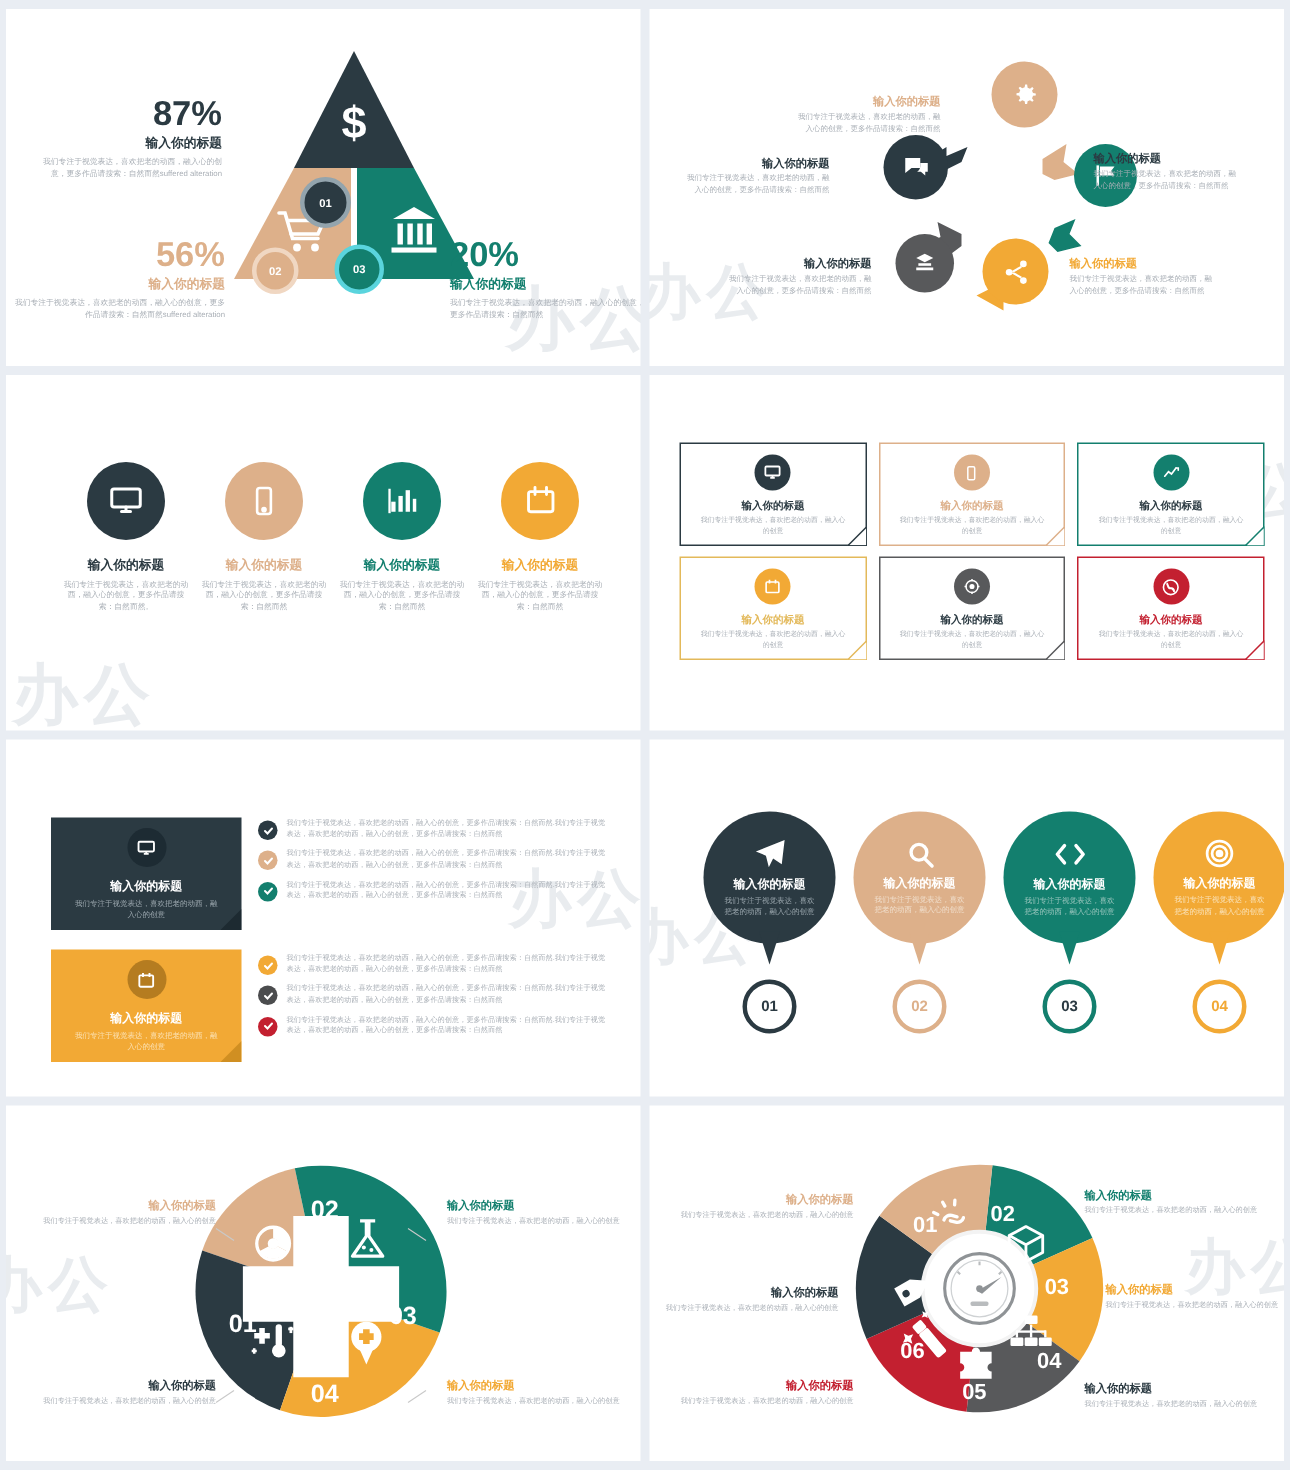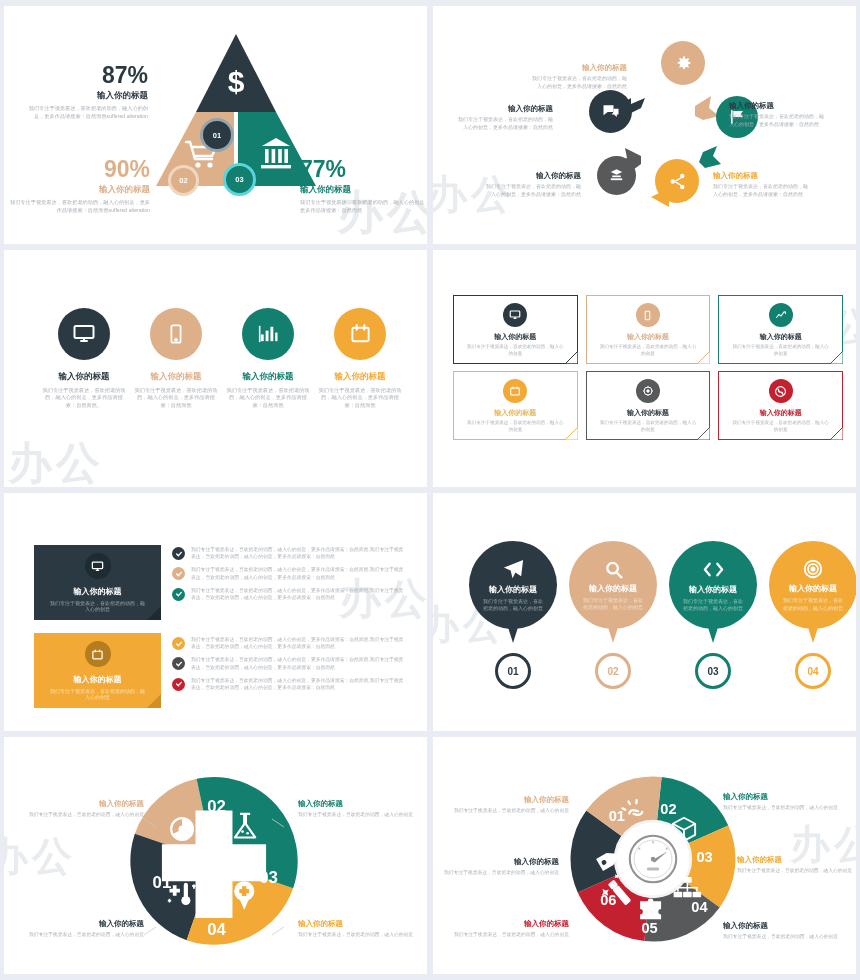--- a/index.html
+++ b/index.html
@@ -146,26 +146,26 @@
     <div class="ring" style="left:219px;top:157px;width:33px;height:33px;background:#137f6e;border:3.2px solid #5ad4dd;">
       <span>03</span>
     </div>
 
     <div class="blk1">
       <div class="pct" style="color:#2b3a42">87%</div>
       <div class="sub" style="color:#2b3a42">输入你的标题</div>
       <div class="bd body-txt">我们专注于视觉表达，喜欢把老的动西，融入心的创意，更多作品请搜索：自然而然suffered alteration</div>
     </div>
     <div class="blk2">
-      <div class="pct" style="color:#ddb08a">90%</div>
+      <div class="pct" style="color:#ddb08a">56%</div>
       <div class="sub" style="color:#ddb08a">输入你的标题</div>
       <div class="bd body-txt">我们专注于视觉表达，喜欢把老的动西，融入心的创意，更多作品请搜索：自然而然suffered alteration</div>
     </div>
     <div class="blk3">
-      <div class="pct" style="color:#137f6e">77%</div>
+      <div class="pct" style="color:#137f6e">20%</div>
       <div class="sub" style="color:#137f6e">输入你的标题</div>
       <div class="bd body-txt">我们专注于视觉表达，喜欢把老的动西，融入心的创意，更多作品请搜索：自然而然</div>
     </div>
   </div>
 
   <div class="slide s2">
     <div class="wm" style="left:-6px;bottom:22px;font-size:40px">办公</div>
 
     <svg style="position:absolute;left:120px;top:30px;width:300px;height:180px" viewBox="0 0 300 180">
       <path d="M62 72 L78 62 L78 68 L92 62 L88 72 L78 77 L78 82 Z" fill="#2b3a42"></path>

